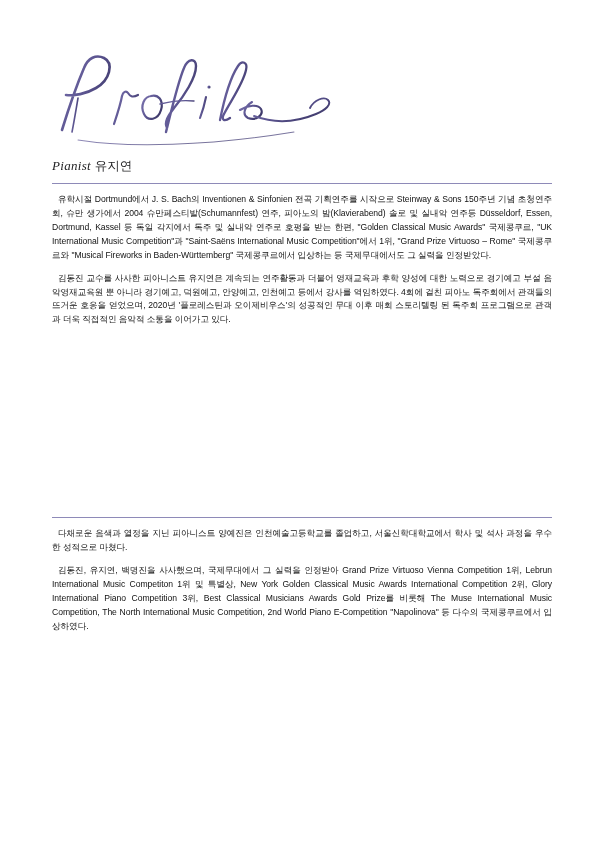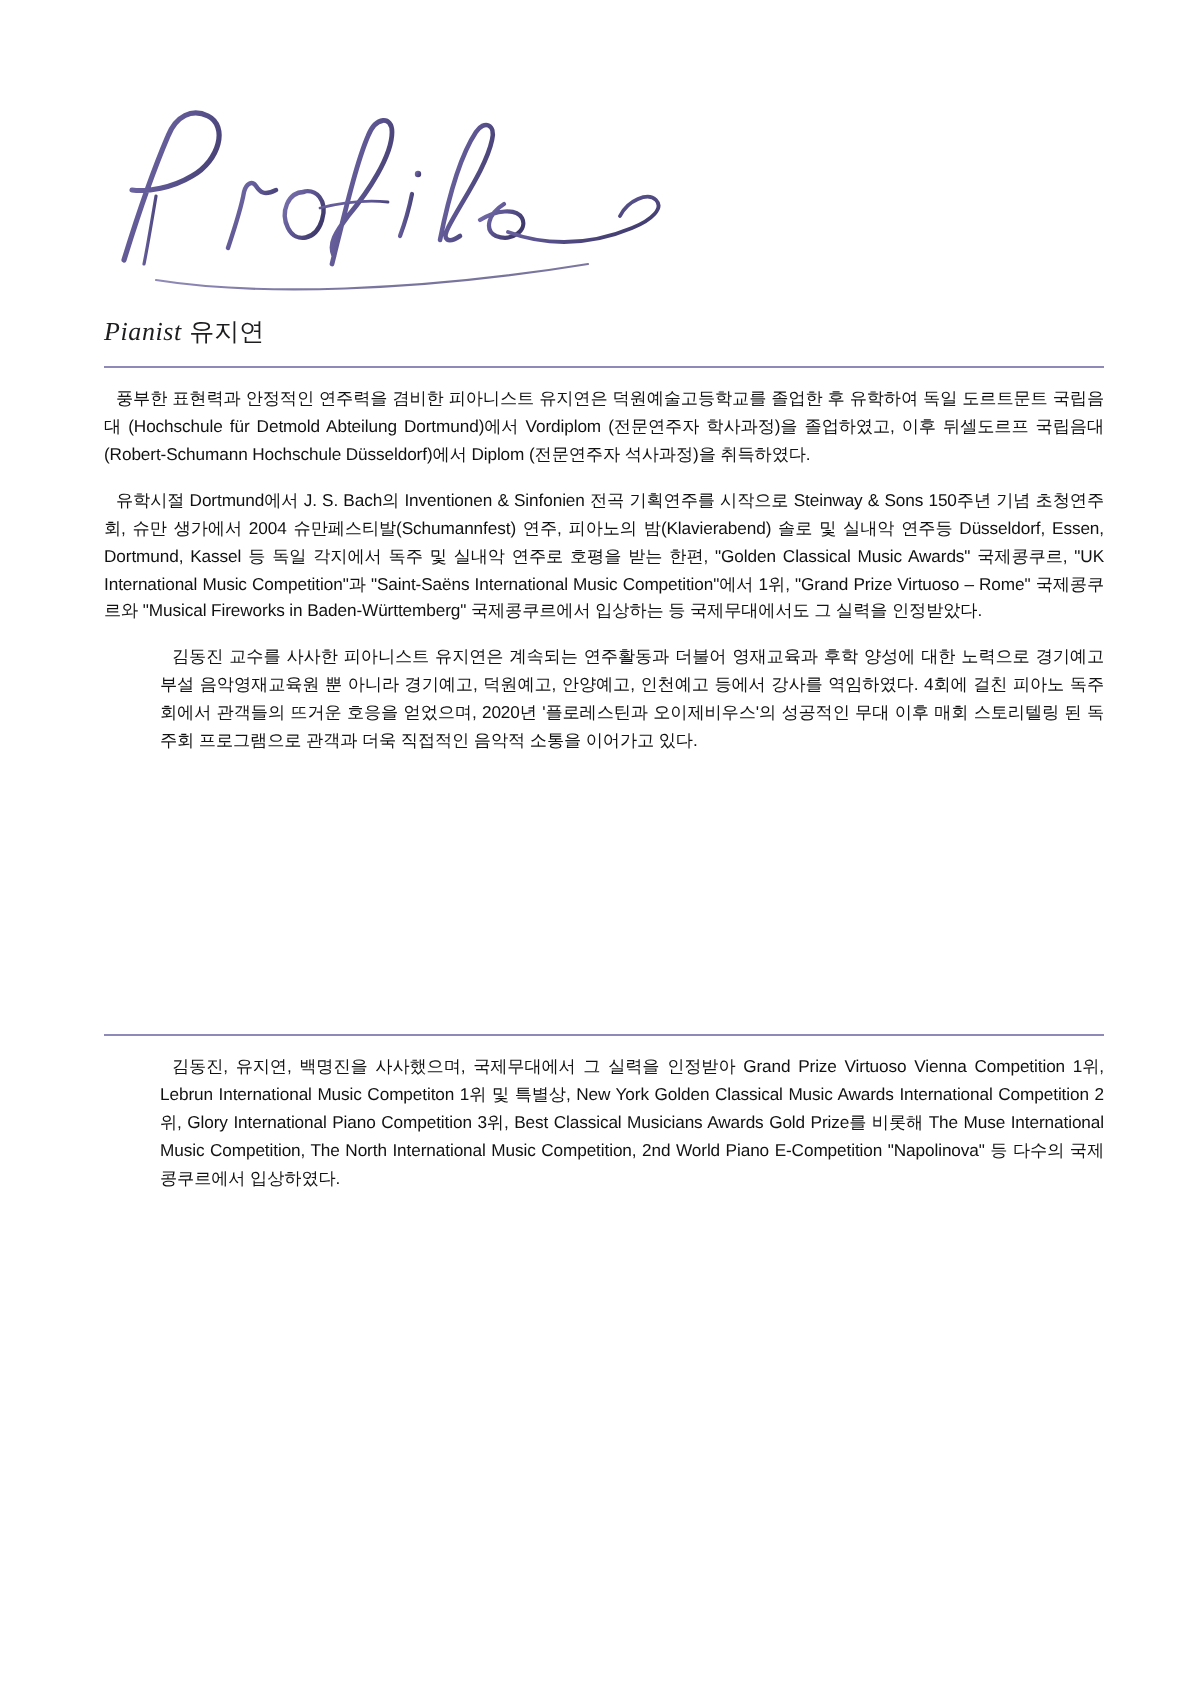--- a/index.html
+++ b/index.html
@@ -79,21 +79,20 @@
     line-height: 1.62;
     color: #111;
     margin: 0 0 9px 0;
     text-align: justify;
     text-indent: 6px;
     word-break: break-word;
     letter-spacing: -0.05px;
   }
   p.para:last-child {
     margin-bottom: 0;
-    margin-left: 28px;
   }
 </style>
 </head>
 <body>
 
 <div class="page">
 
   <div class="header">
     <div class="script-wrap">
       <svg width="300" height="96" viewBox="0 0 300 96" xmlns="http://www.w3.org/2000/svg" aria-label="Profile">
@@ -129,23 +128,23 @@
       </svg>
     </div>
   </div>
 
   <div class="section" style="top:158px;">
     <div class="sec-title">
       <span class="en">Pianist</span>
       <span class="kr">유지연</span>
     </div>
     <div class="rule"></div>
-    <p class="para">풍부한 표현력과 안정적인 연주력을 겸비한 피아니스트 유지연은 덕원예술고등학교를 졸업한 후 유학하여 독일 도르트문트 국립음대 (Hochschule für Detmold Abteilung Dortmund)에서 Vordiplom (전문연주자 학사과정)을 졸업하였고, 이후 뒤셀도르프 국립음대(Robert-Schumann Hochschule Düsseldorf)에서 Diplom (전문연주자 석사과정)을 취득하였다.</p>
     <p class="para">유학시절 Dortmund에서 J. S. Bach의 Inventionen &amp; Sinfonien 전곡 기획연주를 시작으로 Steinway &amp; Sons 150주년 기념 초청연주회, 슈만 생가에서 2004 슈만페스티발(Schumannfest) 연주, 피아노의 밤(Klavierabend) 솔로 및 실내악 연주등 Düsseldorf, Essen, Dortmund, Kassel 등 독일 각지에서 독주 및 실내악 연주로 호평을 받는 한편, "Golden Classical Music Awards" 국제콩쿠르, "UK International Music Competition"과 "Saint-Saëns International Music Competition"에서 1위, "Grand Prize Virtuoso – Rome" 국제콩쿠르와 "Musical Fireworks in Baden-Württemberg" 국제콩쿠르에서 입상하는 등 국제무대에서도 그 실력을 인정받았다.</p>
     <p class="para">김동진 교수를 사사한 피아니스트 유지연은 계속되는 연주활동과 더불어 영재교육과 후학 양성에 대한 노력으로 경기예고 부설 음악영재교육원 뿐 아니라 경기예고, 덕원예고, 안양예고, 인천예고 등에서 강사를 역임하였다. 4회에 걸친 피아노 독주회에서 관객들의 뜨거운 호응을 얻었으며, 2020년 '플로레스틴과 오이제비우스'의 성공적인 무대 이후 매회 스토리텔링 된 독주회 프로그램으로 관객과 더욱 직접적인 음악적 소통을 이어가고 있다.</p>
   </div>
 
   <div class="section" style="top:517px;">
     <div class="rule"></div>
+    <p class="para">다채로운 음색과 열정을 지닌 피아니스트 양예진은 인천예술고등학교를 졸업하고, 서울신학대학교에서 학사 및 석사 과정을 우수한 성적으로 마쳤다.</p>
     <p class="para">김동진, 유지연, 백명진을 사사했으며, 국제무대에서 그 실력을 인정받아 Grand Prize Virtuoso Vienna Competition 1위, Lebrun International Music Competiton 1위 및 특별상, New York Golden Classical Music Awards International Competition 2위, Glory International Piano Competition 3위, Best Classical Musicians Awards Gold Prize를 비롯해 The Muse International Music Competition, The North International Music Competition, 2nd World Piano E-Competition "Napolinova" 등 다수의 국제콩쿠르에서 입상하였다.</p>
   </div>
 
 </div>
 
 </body></html>

